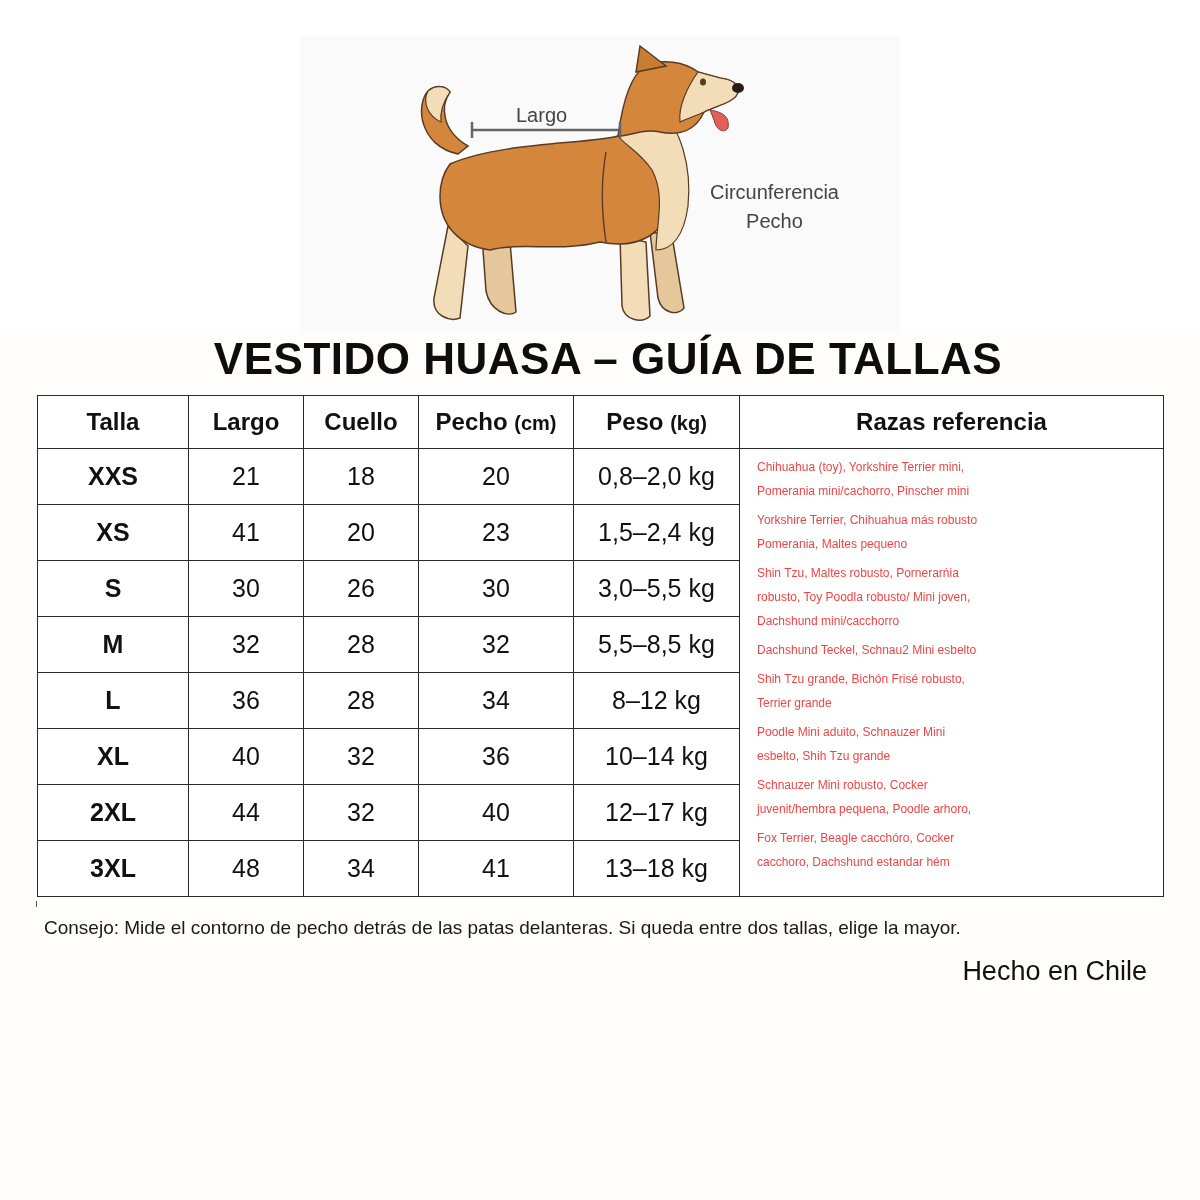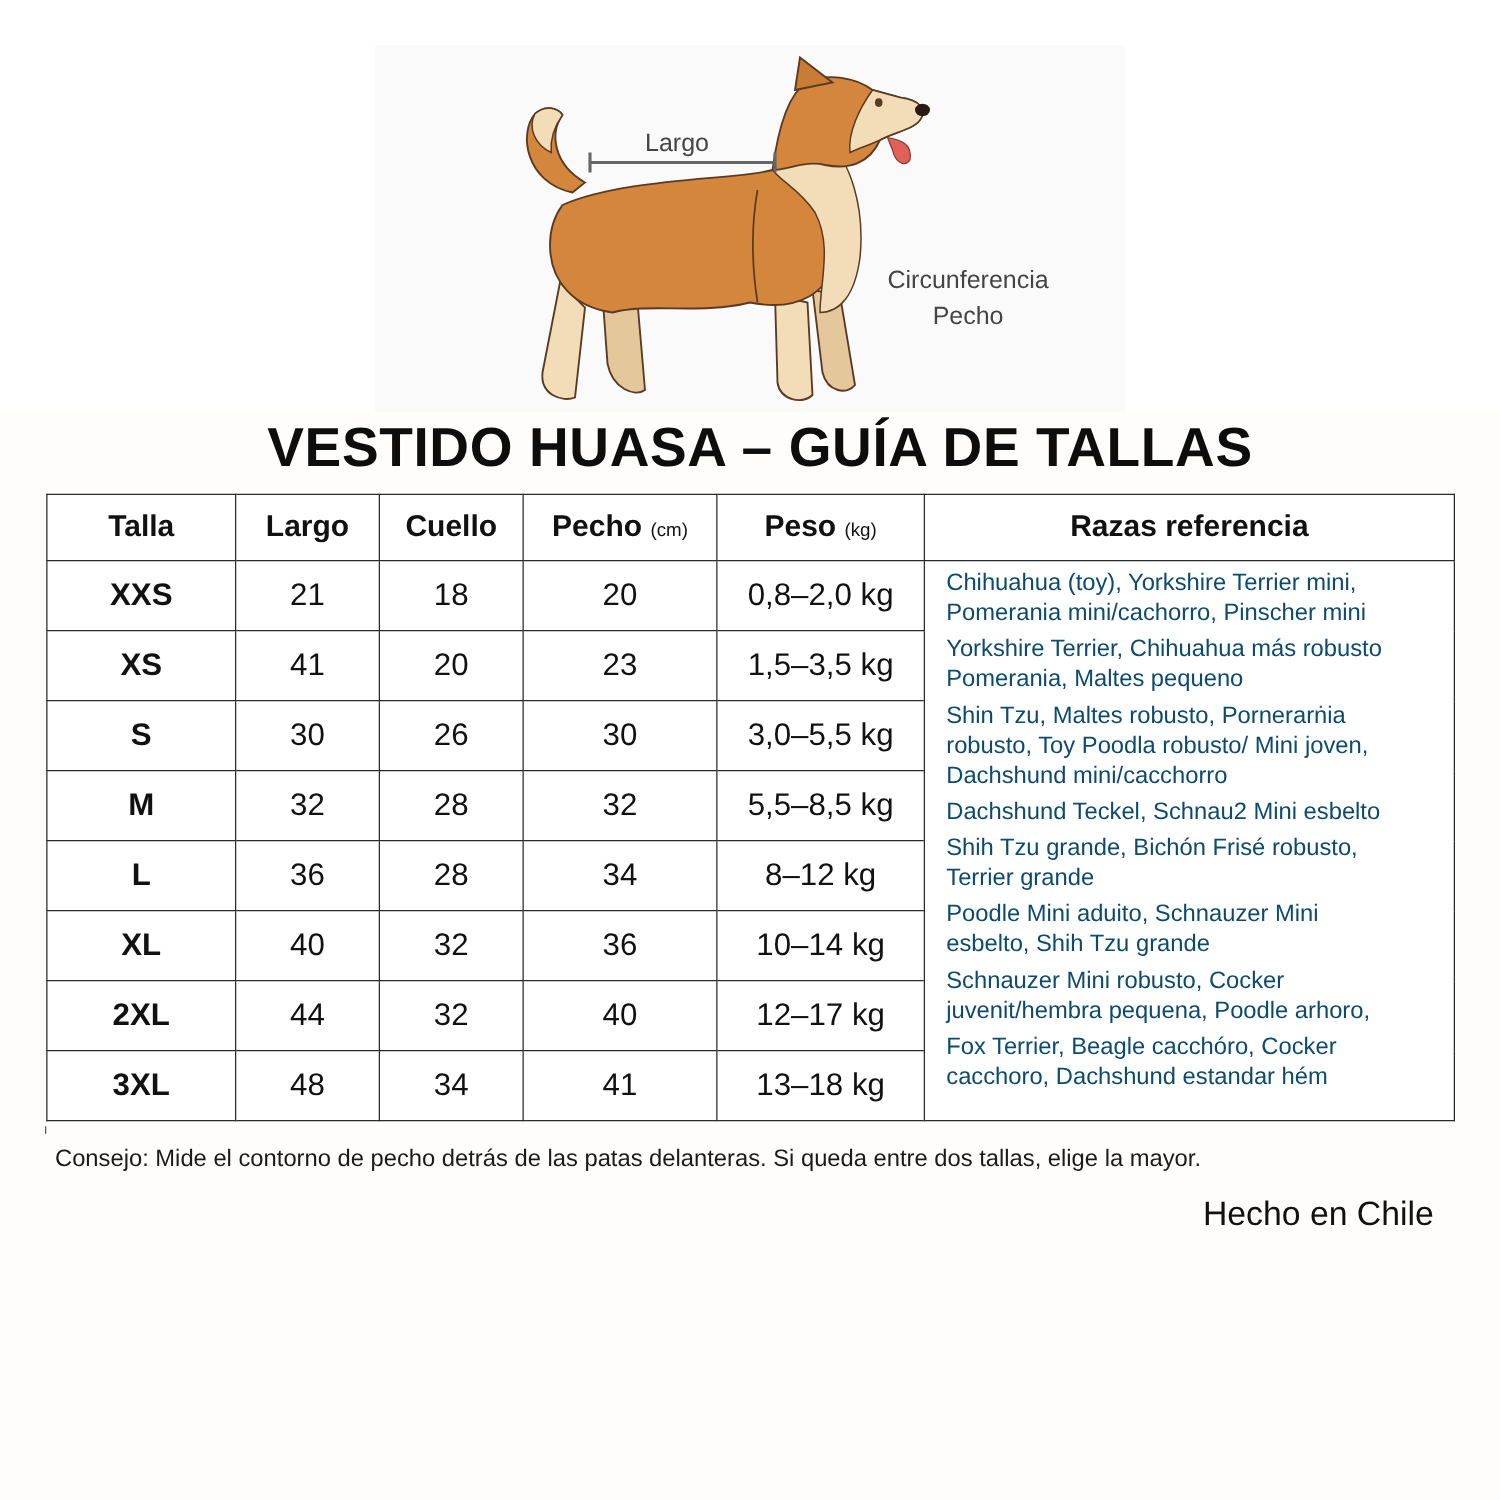--- a/index.html
+++ b/index.html
@@ -13,42 +13,42 @@
     .illustration {
       position: absolute; left: 300px; top: 36px; width: 600px; height: 294px;
       background: #fafafa;
     }
     .illustration svg { position: absolute; left: 0; top: 0; }
     .lbl-largo {
       position: absolute; left: 216px; top: 68px; font-size: 20px; color: #444;
     }
     .lbl-circ {
       position: absolute; left: 410px; top: 142px; font-size: 20px; color: #444;
-      text-align: center; line-height: 29px; margin-top: 32px;
+      text-align: center; line-height: 29px;
     }
     .title {
       position: absolute; left: 0; top: 334px; width: 1186px; text-align: center;
       font-size: 44px; font-weight: 700; letter-spacing: 0.5px; color: #0d0d0d;
       font-family: "Liberation Sans", sans-serif;
       margin-left: 15px;
     }
     table.sizes {
       position: absolute; left: 37px; top: 395px; border-collapse: collapse;
       background: #ffffff;
     }
     table.sizes th, table.sizes td {
       border: 1.5px solid #2a2a2a; text-align: center; padding: 0;
     }
     table.sizes th { height: 52px; font-size: 24px; font-weight: 700; color: #111; }
-    table.sizes th .unit { font-size: 15px; font-weight: 400; }
+    table.sizes th .unit { font-size: 20px; font-weight: 700; }
     table.sizes td { height: 55px; font-size: 25px; }
     table.sizes td.talla { font-weight: 700; }
     td.razas-cell { vertical-align: top; text-align: left !important; padding: 0 0 0 17px !important; }
     .raza {
-      font-size: 19px; line-height: 24px; color: #0c4a6e; margin: 0;
+      font-size: 12px; line-height: 24px; color: #ef4444; margin: 0;
     }
     .consejo {
       position: absolute; left: 44px; top: 917px; font-size: 19px; color: #1a1a1a;
     }
     .hecho {
       position: absolute; right: 53px; top: 956px; font-size: 27px; color: #111;
     }
     .tick { position: absolute; left: 36px; top: 901px; width: 1px; height: 6px; background: #555; }
   </style>
 </head>
@@ -150,21 +150,21 @@
         <div style="height:5px"></div>
         <p class="raza">Fox Terrier, Beagle cacchóro, Cocker</p>
         <p class="raza">cacchoro, Dachshund estandar hém</p>
       </td>
     </tr>
     <tr>
       <td class="talla">XS</td>
       <td>41</td>
       <td>20</td>
       <td>23</td>
-      <td>1,5–3,5 kg</td>
+      <td>1,5–2,4 kg</td>
     </tr>
     <tr>
       <td class="talla">S</td>
       <td>30</td>
       <td>26</td>
       <td>30</td>
       <td>3,0–5,5 kg</td>
     </tr>
     <tr>
       <td class="talla">M</td>

